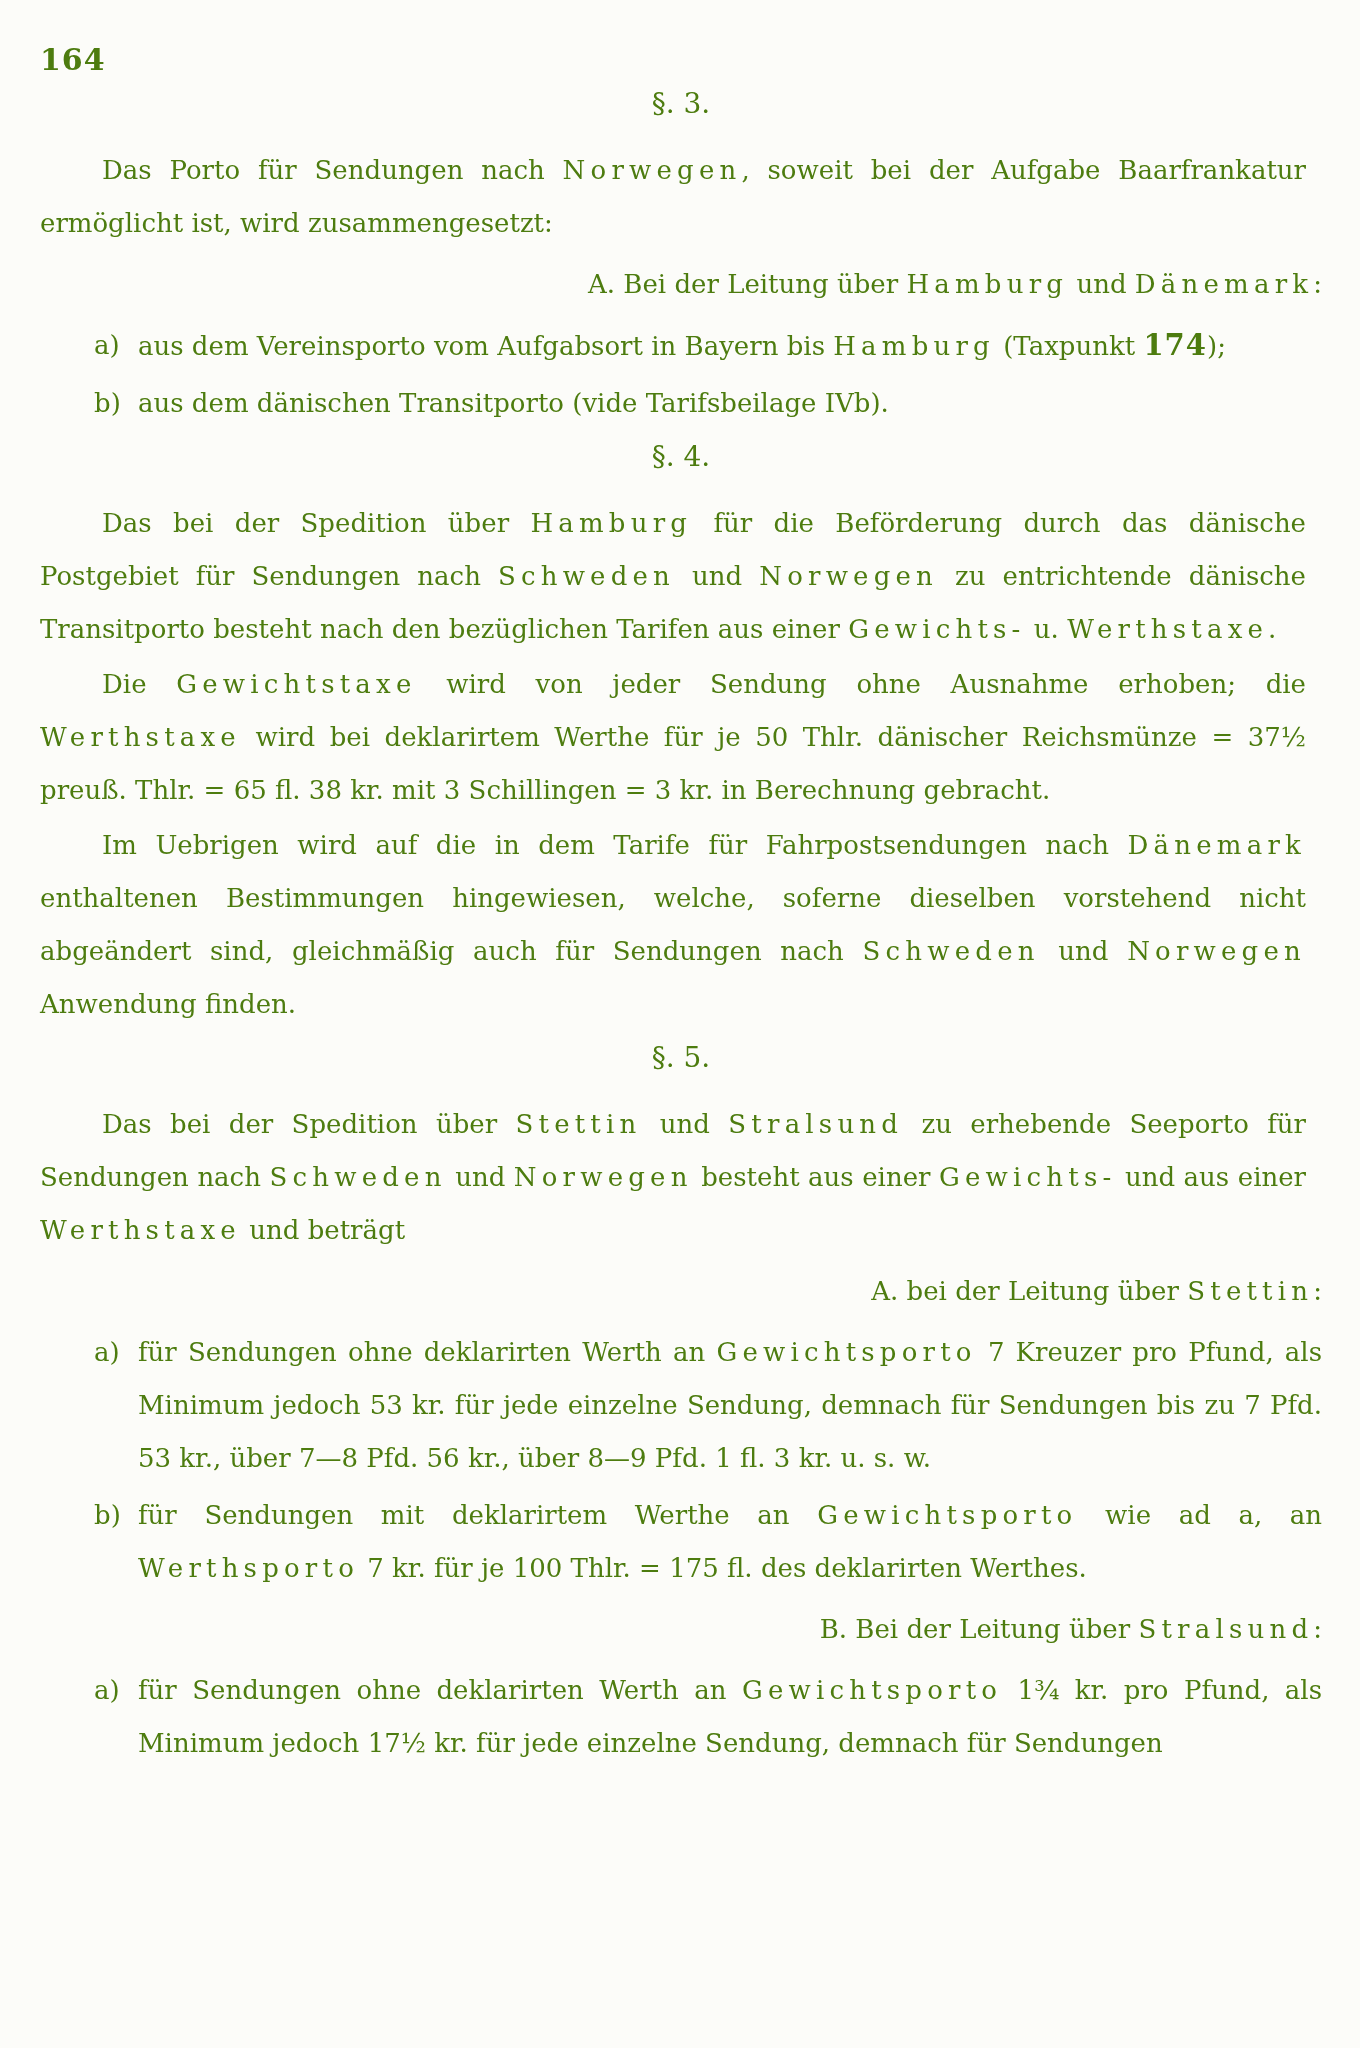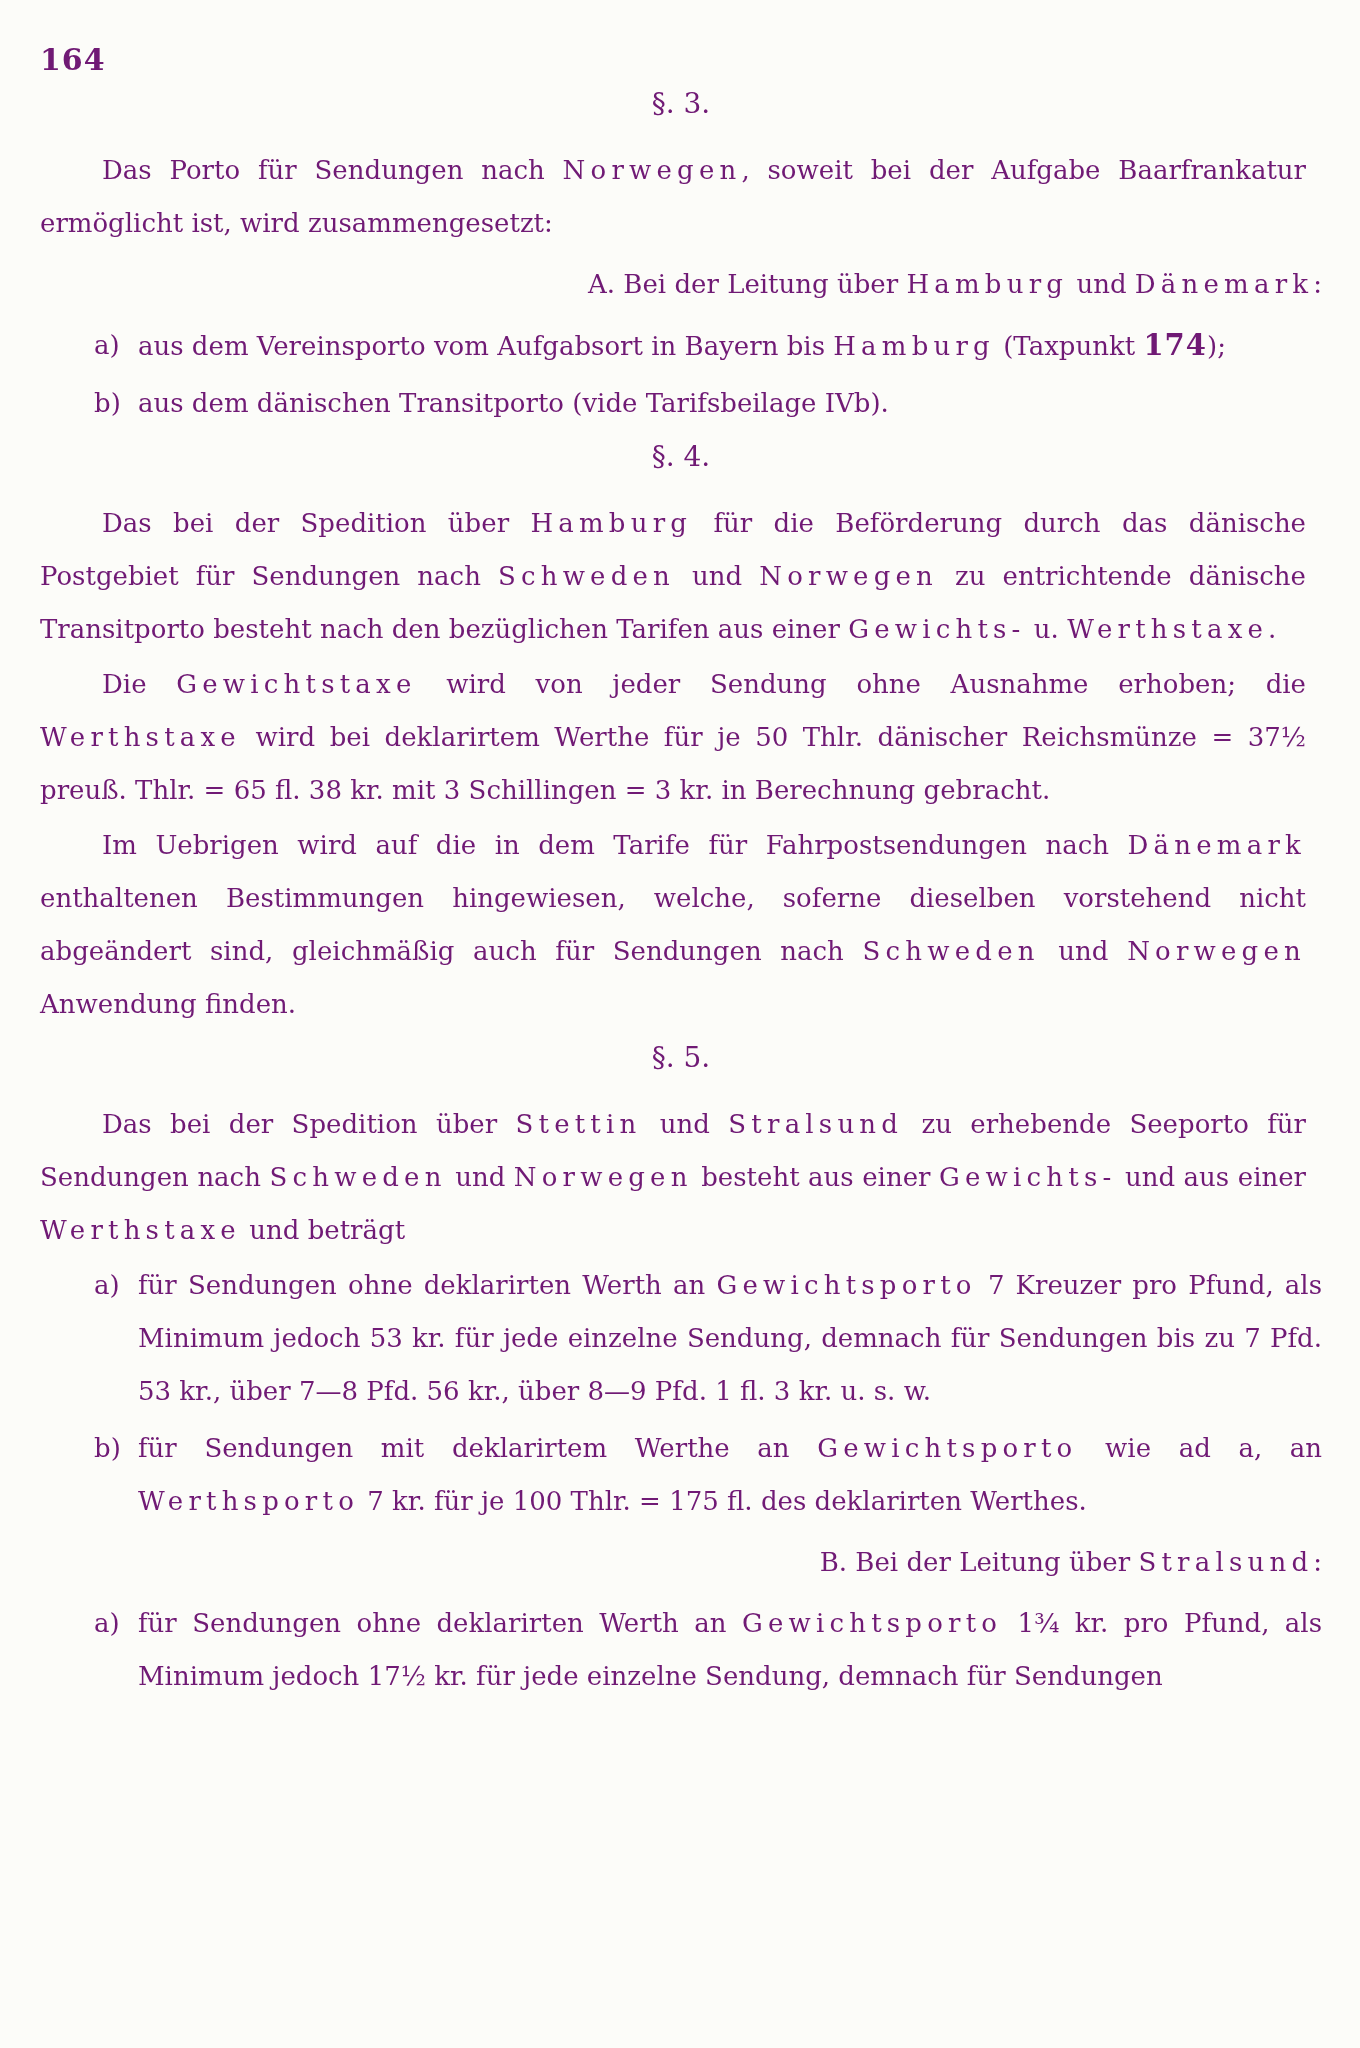--- a/index.html
+++ b/index.html
@@ -1,20 +1,20 @@
 <!DOCTYPE html>
 <html lang="de"><head>
 <meta charset="utf-8">
 <style>
   html,body{margin:0;padding:0;background:#d8d8d4;}
   .page{
     width:1360px;height:2048px;
     margin:0 auto;
     background:#fcfcf9;
-    color:#701a75;
+    color:#4d7c0f;
     font-family:"DejaVu Serif", serif;
     position:relative;
     overflow:hidden;
     box-sizing:border-box;
     padding:42px 38px 0 40px;
   }
   .page-number{
     font-size:30px;
     font-weight:bold;
     letter-spacing:1px;
@@ -77,20 +77,21 @@
   <section>
     <h2 class="sec-head">§. 4.</h2>
     <p class="para">Das bei der Spedition über <span class="sperr">Hamburg</span> für die Beförderung durch das dänische Postgebiet für Sendungen nach <span class="sperr">Schweden</span> und <span class="sperr">Norwegen</span> zu entrichtende dänische Transitporto besteht nach den bezüglichen Tarifen aus einer <span class="sperr">Gewichts-</span> u. <span class="sperr">Werthstaxe</span>.</p>
     <p class="para">Die <span class="sperr">Gewichtstaxe</span> wird von jeder Sendung ohne Ausnahme erhoben; die <span class="sperr">Werthstaxe</span> wird bei deklarirtem Werthe für je 50 Thlr. dänischer Reichsmünze = 37½ preuß. Thlr. = 65 fl. 38 kr. mit 3 Schillingen = 3 kr. in Berechnung gebracht.</p>
     <p class="para">Im Uebrigen wird auf die in dem Tarife für Fahrpostsendungen nach <span class="sperr">Dänemark</span> enthaltenen Bestimmungen hingewiesen, welche, soferne dieselben vorstehend nicht abgeändert sind, gleichmäßig auch für Sendungen nach <span class="sperr">Schweden</span> und <span class="sperr">Norwegen</span> Anwendung finden.</p>
   </section>
 
   <section>
     <h2 class="sec-head">§. 5.</h2>
     <p class="para">Das bei der Spedition über <span class="sperr">Stettin</span> und <span class="sperr">Stralsund</span> zu erhebende Seeporto für Sendungen nach <span class="sperr">Schweden</span> und <span class="sperr">Norwegen</span> besteht aus einer <span class="sperr">Gewichts-</span> und aus einer <span class="sperr">Werthstaxe</span> und beträgt</p>
+    <p class="sub">A. bei der Leitung über <span class="sperr">Stettin</span>:</p>
     <div class="item">
       <span class="item-label">a)</span>
       <span class="item-text">für Sendungen ohne deklarirten Werth an <span class="sperr">Gewichtsporto</span> 7 Kreuzer pro Pfund, als Minimum jedoch 53 kr. für jede einzelne Sendung, demnach für Sendungen bis zu 7 Pfd. 53 kr., über 7—8 Pfd. 56 kr., über 8—9 Pfd. 1 fl. 3 kr. u. s. w.</span>
     </div>
     <div class="item">
       <span class="item-label">b)</span>
       <span class="item-text">für Sendungen mit deklarirtem Werthe an <span class="sperr">Gewichtsporto</span> wie ad a, an <span class="sperr">Werthsporto</span> 7 kr. für je 100 Thlr. = 175 fl. des deklarirten Werthes.</span>
     </div>
     <p class="sub">B. Bei der Leitung über <span class="sperr">Stralsund</span>:</p>
     <div class="item">

